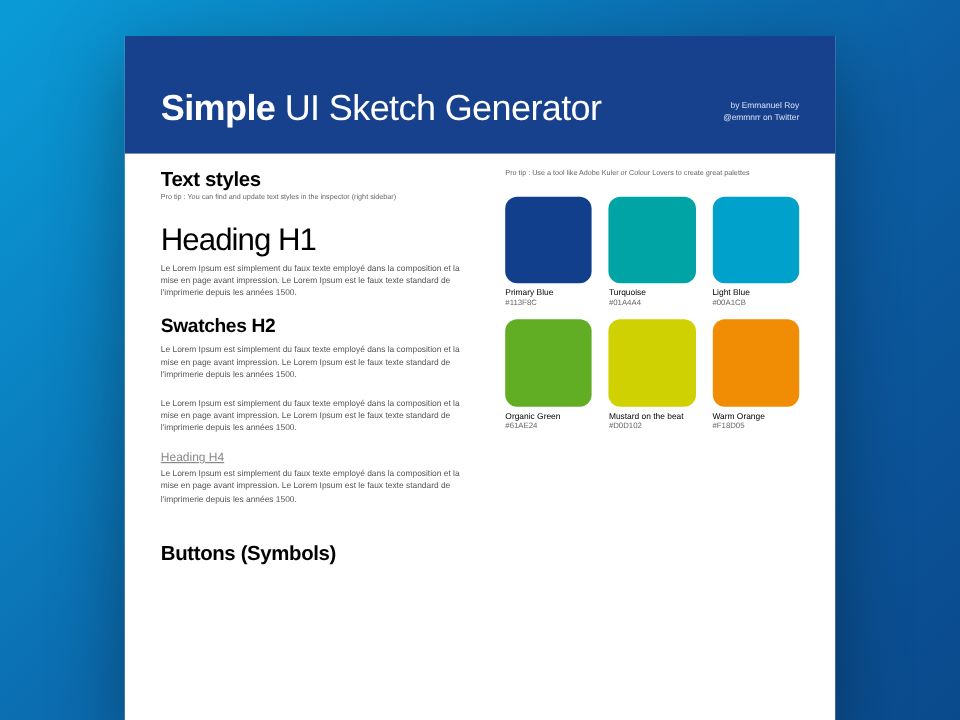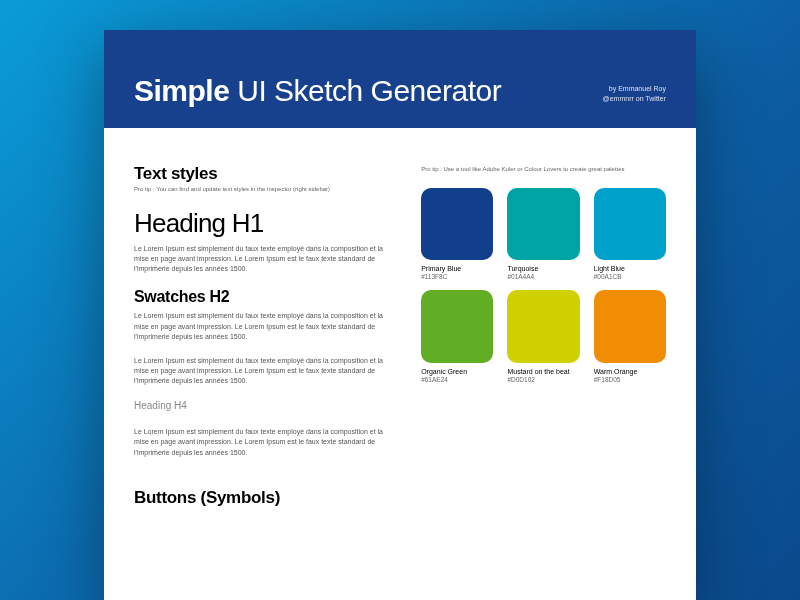--- a/index.html
+++ b/index.html
@@ -33,21 +33,21 @@
 }
 .header-title .bold { font-weight: 700; }
 .header-credit {
   text-align: right;
   font-size: 7px;
   line-height: 1.4;
   color: #d7e0f0;
   padding-bottom: 4px;
 }
 .content {
-  padding: 36px 30px 10px 30px;
+  padding: 12px 30px 10px 30px;
   display: flex;
   gap: 30px;
 }
 .col { flex: 1; }
 .col-left { flex: 1.05; }
 .col-right { flex: 1; }
 .section-title {
   font-size: 17px;
   font-weight: 700;
   color: #000;
@@ -73,21 +73,22 @@
 }
 .h3 {
   font-size: 12px;
   font-weight: 700;
   margin-bottom: 5px;
 }
 .h4 {
   font-size: 10px;
   font-weight: 400;
   color: #888;
-  margin-bottom: 16px;
+  margin-bottom: 4px;
+  text-decoration: underline;
 }
 .body-text {
   font-size: 7px;
   line-height: 1.45;
   color: #555;
   margin-bottom: 14px;
 }
 .swatches {
   display: grid;
   grid-template-columns: repeat(3, 1fr);

